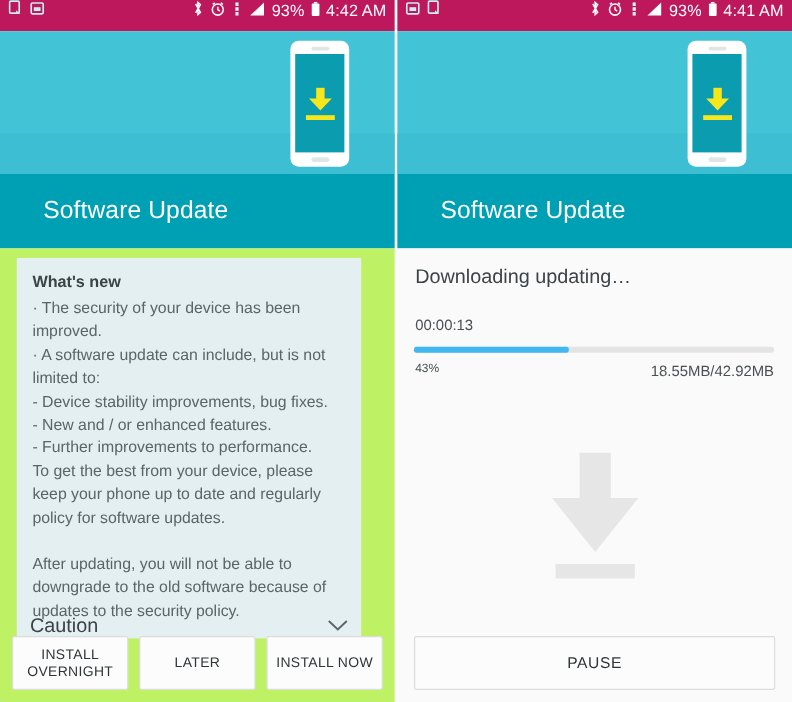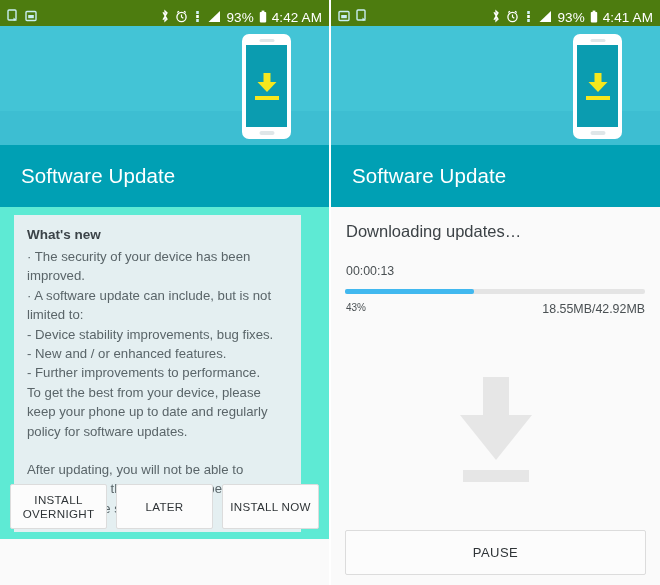--- a/index.html
+++ b/index.html
@@ -20,23 +20,23 @@
     height: 585px;
     position: relative;
     background: #fafafa;
     overflow: hidden;
   }
   .panel-gap { width: 2px; height: 585px; background: #ffffff; }
 
   
   .statusbar {
     height: 26px;
-    background: #4d7c0f;
-    display: flex;
-    align-items: flex-end;
+    background: #be185d;
+    display: flex;
+    align-items: flex-start;
     padding: 0 7px;
     box-sizing: border-box;
   }
   .sb-left { display: flex; align-items: center; gap: 6px; }
   .sb-right {
     margin-left: auto;
     display: flex; align-items: center; gap: 5px;
     color: #ffffff;
     font-size: 13px;
   }
@@ -84,34 +84,34 @@
   .dl-arrow-wrap { display: flex; flex-direction: column; align-items: center; gap: 3px; }
   .dl-arrow { display: block; }
   .dl-bar { width: 24px; height: 4px; background: #f6e71d; }
 
   
   .titlebar {
     height: 62px;
     background: #00a0b4;
     display: flex;
     align-items: center;
-    padding-left: 21px;
+    padding-left: 36px;
     box-sizing: border-box;
   }
   .titlebar-text {
     color: #ffffff;
     font-size: 20.5px;
     letter-spacing: .1px;
   }
 
   
   .content-left {
     position: relative;
-    height: 332px;
-    background: #5eead4;
+    height: 378px;
+    background: #bef264;
     padding: 0;
   }
   .whatsnew-card {
     position: absolute;
     left: 14px; top: 8px;
     width: 287px;
     background: #e4eff1;
     padding: 12px 14px 14px 13px;
     box-sizing: border-box;
   }
@@ -415,21 +415,21 @@
         </div>
         <div class="phone-home"></div>
       </div>
     </div>
 
     <div class="titlebar">
       <div class="titlebar-text">Software Update</div>
     </div>
 
     <div class="content-right">
-      <div class="dl-status">Downloading updates…</div>
+      <div class="dl-status">Downloading updating…</div>
       <div class="dl-time">00:00:13</div>
 
       <div class="progress-track">
         <div class="progress-fill" style="width: 43%;"></div>
       </div>
 
       <div class="dl-pct">43%</div>
       <div class="dl-size">18.55MB/42.92MB</div>
 
       <div class="big-arrow">

